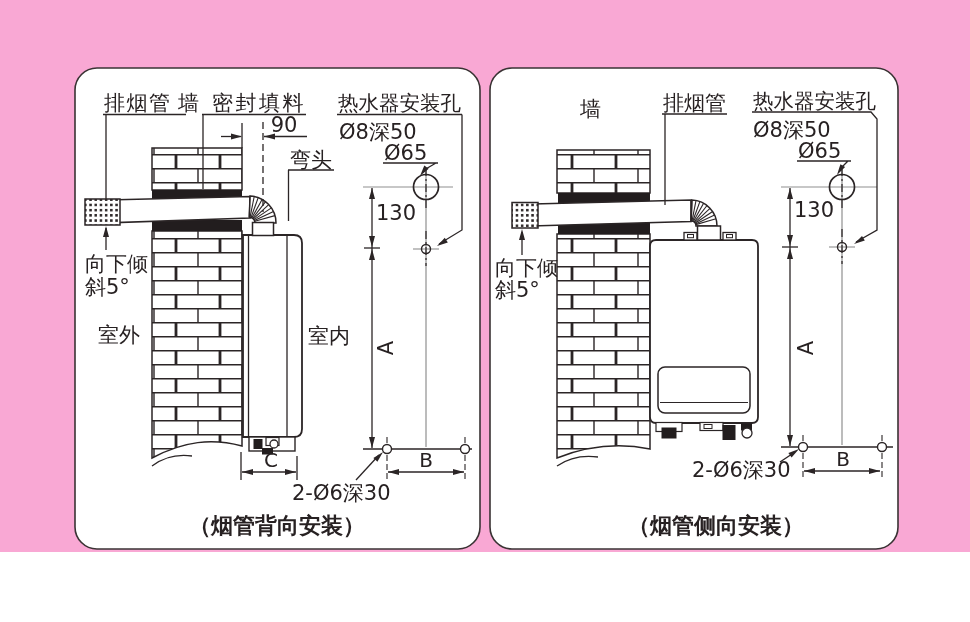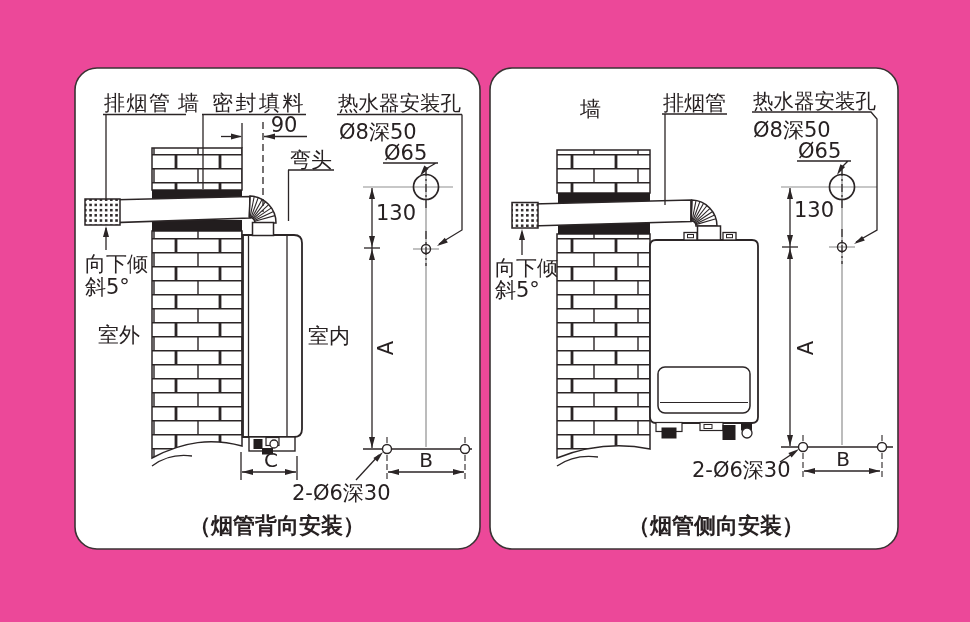--- a/index.html
+++ b/index.html
@@ -1,16 +1,16 @@
 <!DOCTYPE html>
 <html><head>
 <meta charset="utf-8">
 <style>
   html,body{margin:0;padding:0;background:#ffffff;}
-  .stage{position:relative;width:970px;height:622px;background:#ec4899;overflow:hidden;
+  .stage{position:relative;width:970px;height:552px;background:#f9a8d4;overflow:hidden;
          font-family:"DejaVu Sans","Liberation Sans",sans-serif;}
   svg{position:absolute;left:0;top:0;}
   svg text{fill:#272122;font-family:"DejaVu Sans","Liberation Sans",sans-serif;}
   .cap{font-weight:bold;}
 </style>
 </head>
 <body>
 
 <div class="stage">
 <svg width="970" height="622" viewBox="0 0 970 622">

